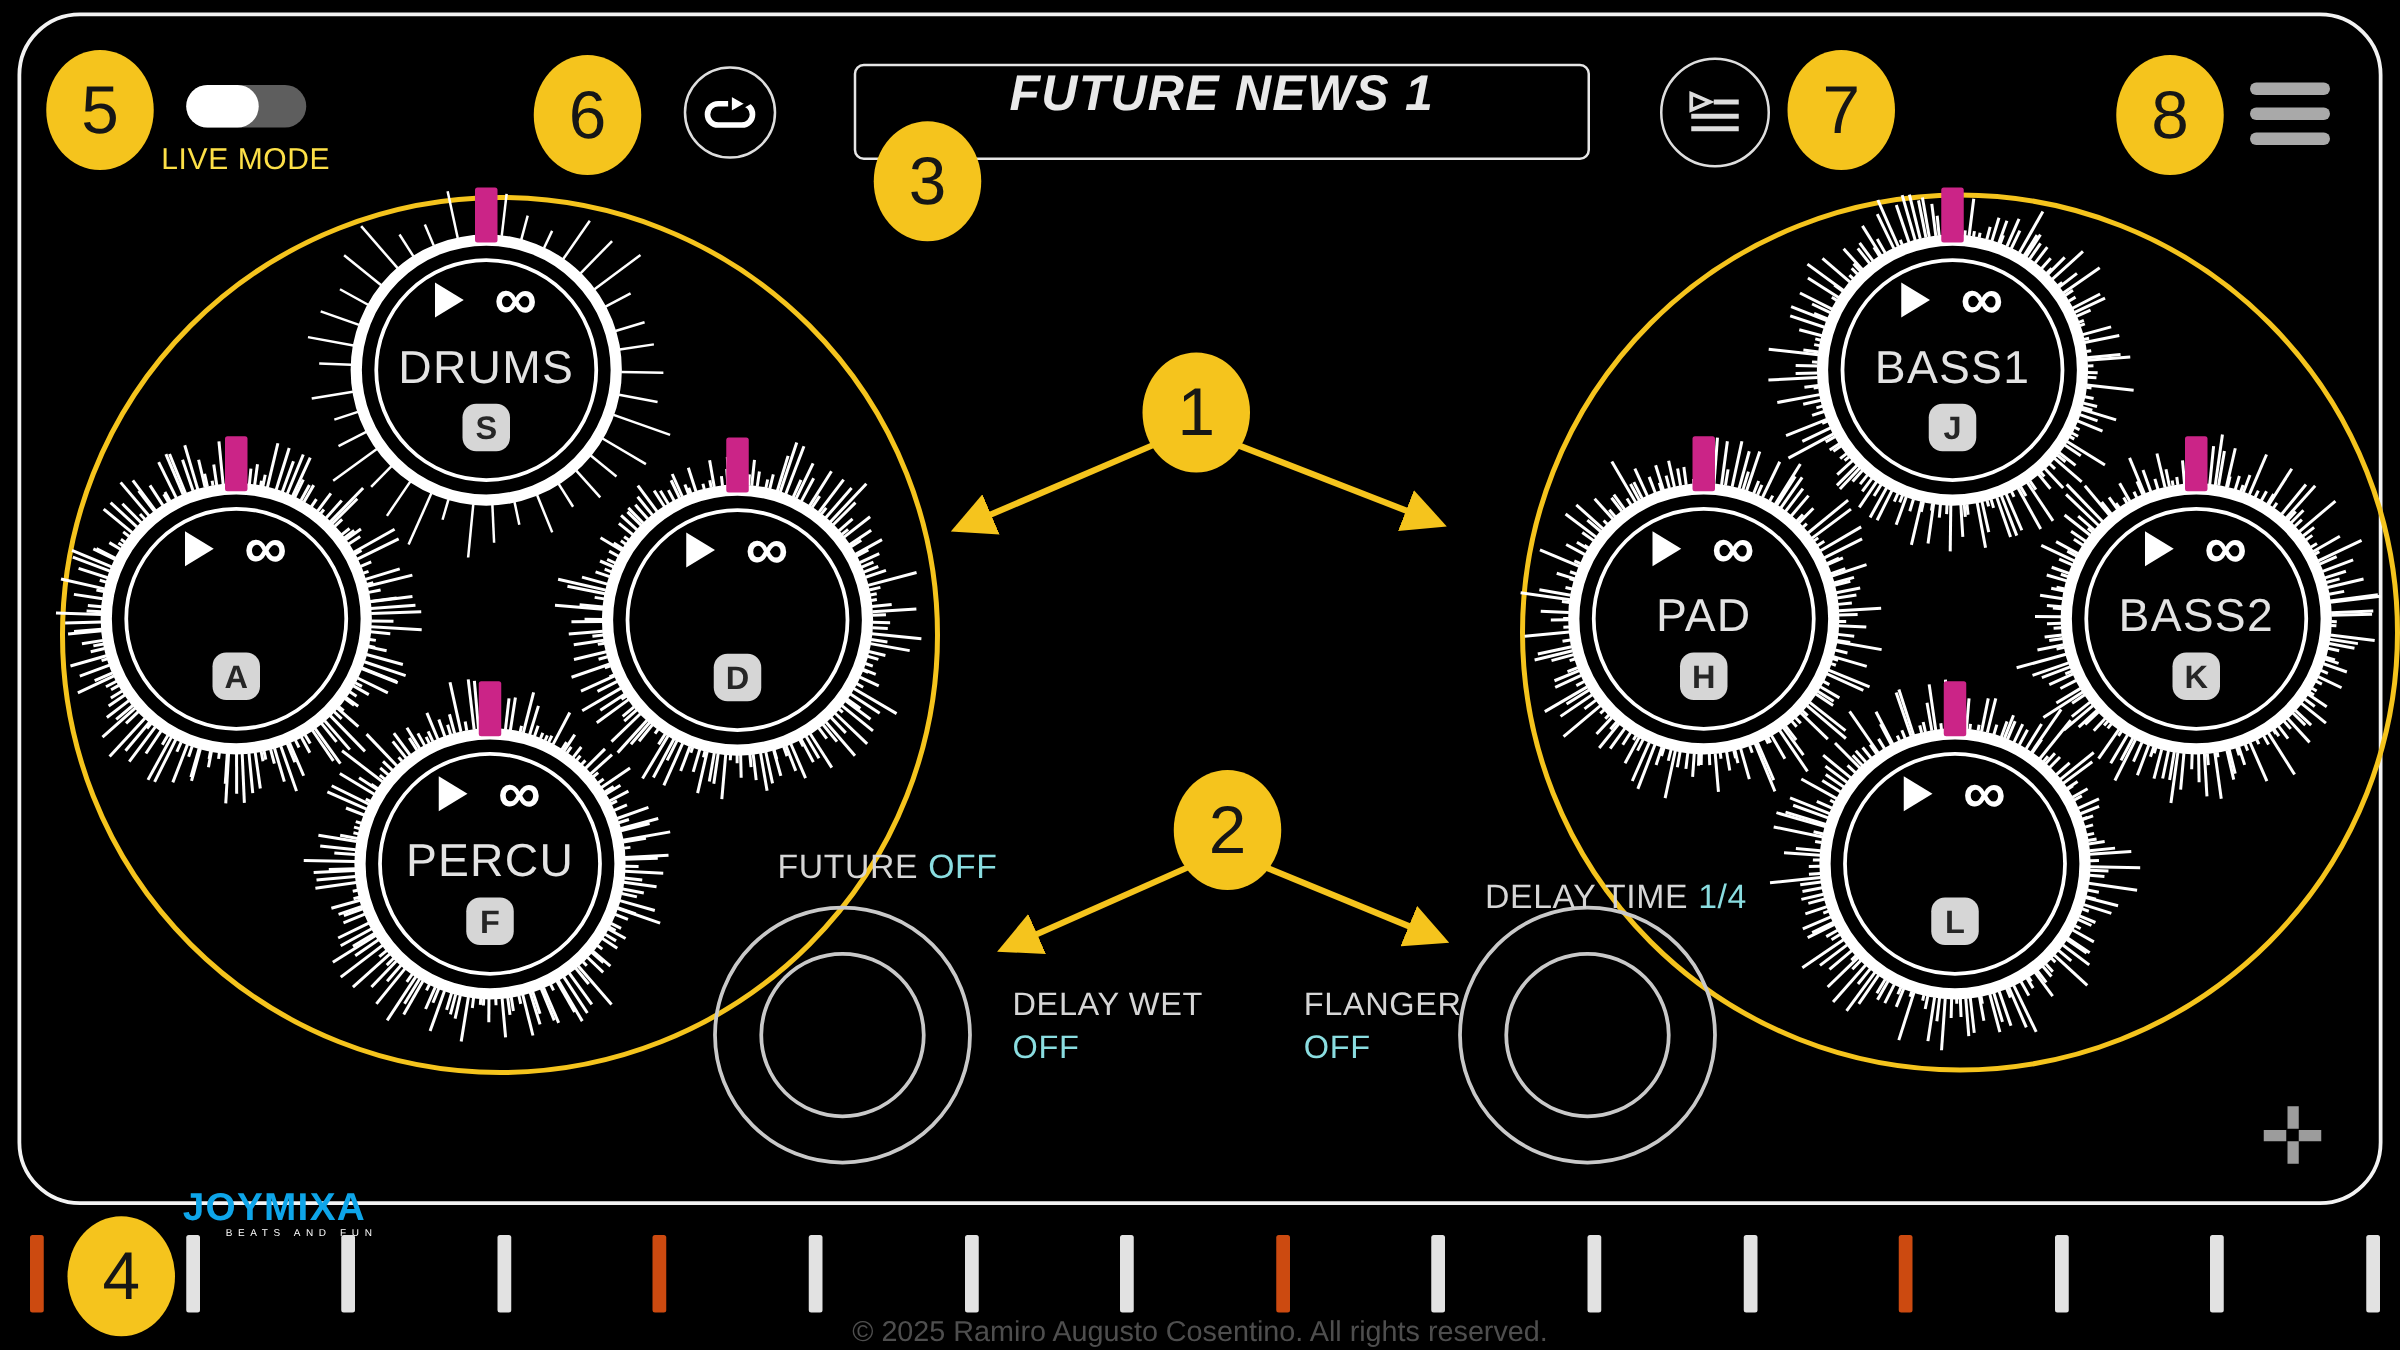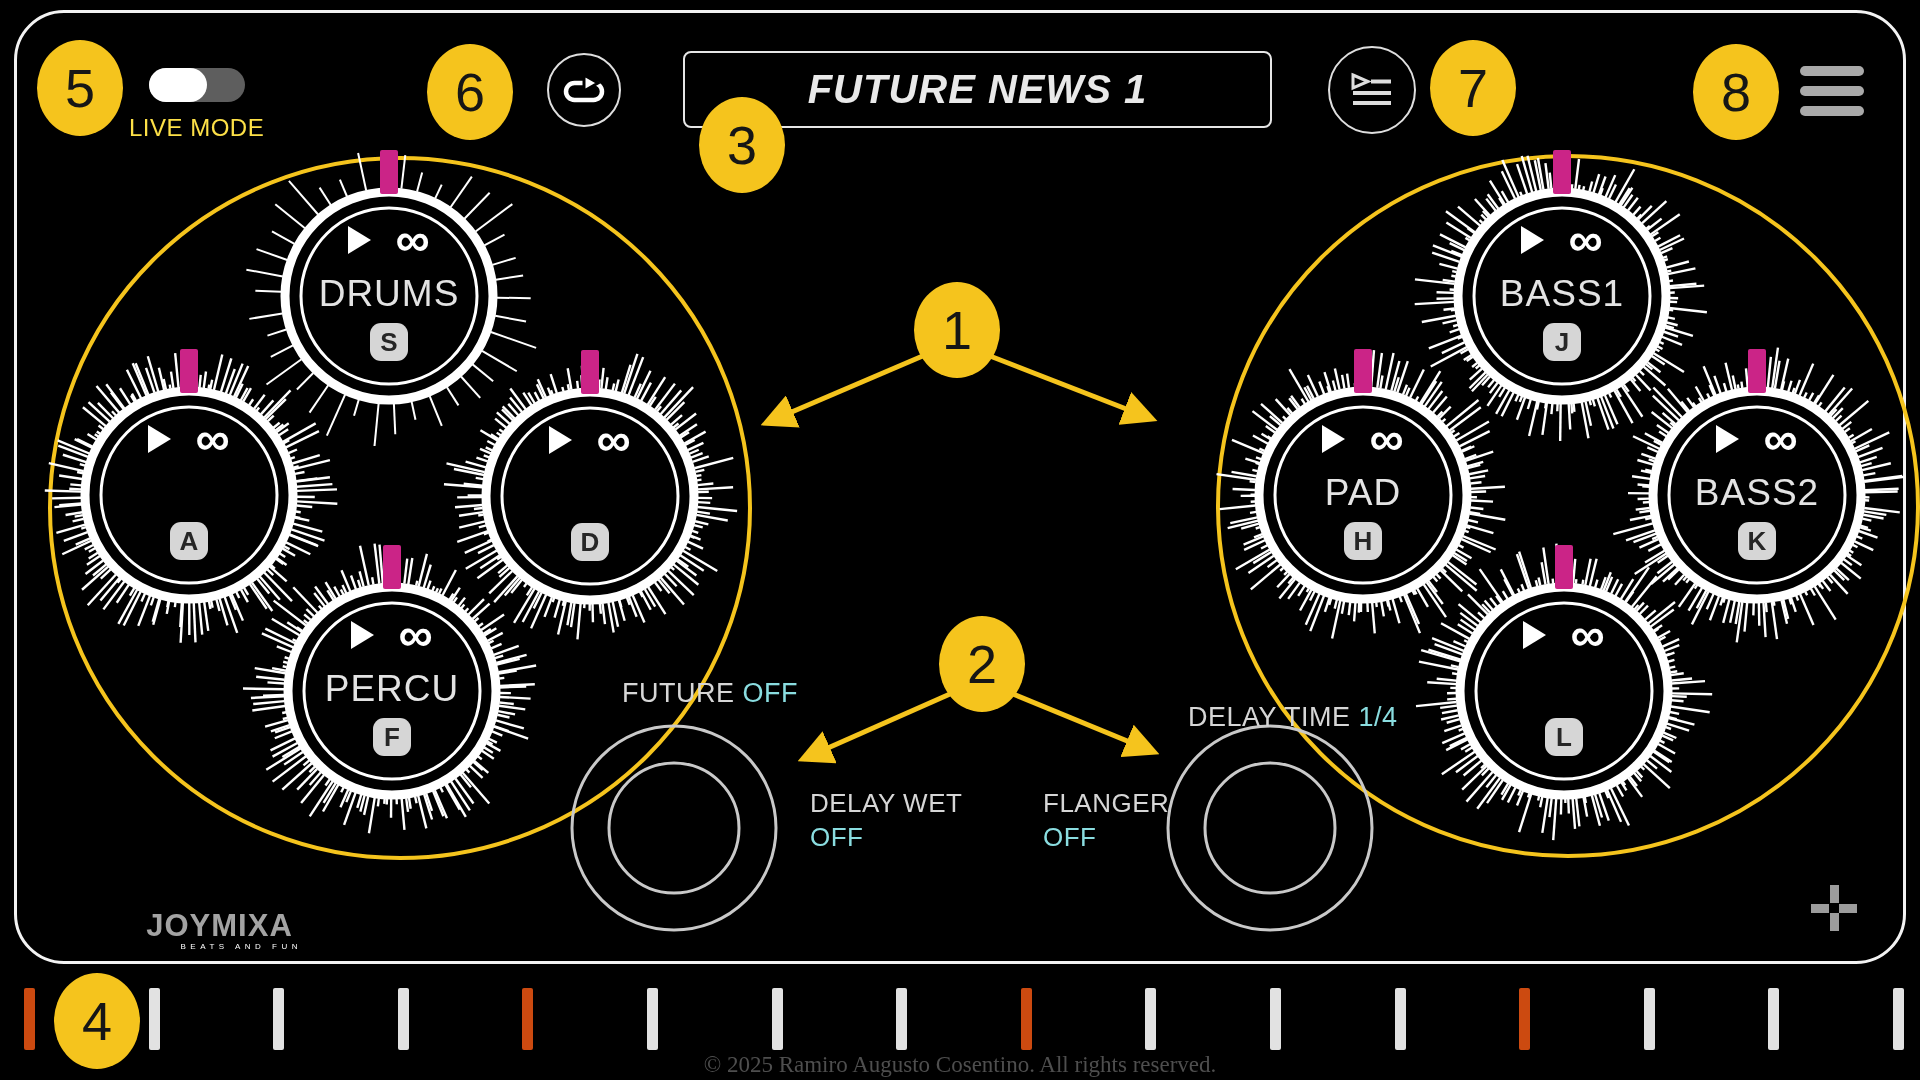--- a/index.html
+++ b/index.html
@@ -11,21 +11,21 @@
   .frame{left:14px;top:10px;width:1886px;height:948px;border:3px solid #f3f3f3;border-radius:50px;}
 
   
   .toggle{left:149px;top:68px;width:96px;height:34px;border-radius:17px;background:#5e5e5e;cursor:pointer;}
   .toggle .thumb{position:absolute;left:0;top:0;width:58px;height:34px;border-radius:17px;background:#ffffff;}
   .livemode{left:129px;top:114px;width:140px;font-size:24px;letter-spacing:.5px;color:#fde047;}
   .circlebtn{border:2.5px solid #dedede;border-radius:50%;display:flex;align-items:center;justify-content:center;background:#000;cursor:pointer;}
   .loopbtn{left:547px;top:53px;width:70px;height:70px;}
   .playlistbtn{left:1328px;top:46px;width:84px;height:84px;}
   .titlebox{left:683px;top:51px;width:585px;height:73px;border:2px solid #e6e6e6;border-radius:8px;
-            display:flex;align-items:center;justify-content:center;}
+            display:flex;justify-content:center;}
   .titlebox span{font-size:40px;font-weight:bold;font-style:italic;letter-spacing:1px;color:#e9e9e9;}
   .menubtn{left:1800px;top:66px;width:64px;height:50px;display:flex;flex-direction:column;justify-content:space-between;cursor:pointer;}
   .menubtn i{display:block;height:10px;border-radius:5px;background:#a9a9a9;}
 
   
   .deck{width:696px;height:696px;border:4px solid var(--gold,#f5c41d);border-radius:50%;}
   .deck.left{left:48px;top:156px;}
   .deck.right{left:1216px;top:154px;}
 
   
@@ -46,27 +46,27 @@
   .fxlabel2 .val{color:var(--cyan,#8adde0);}
 
   
   .callout{width:86px;height:96px;border-radius:50%;background:var(--gold,#f5c41d);
            display:flex;align-items:center;justify-content:center;
            font-size:54px;color:#161616;font-weight:500;}
   .overlay{pointer-events:none;}
 
   
   .logo{left:137px;top:910px;width:165px;text-align:center;cursor:pointer;}
-  .logo .lname{font-size:31px;font-weight:800;color:#a3a3a3;letter-spacing:1px;line-height:32px;}
+  .logo .lname{font-size:31px;font-weight:800;color:#0ea5e9;letter-spacing:1px;line-height:32px;margin-top:40px;}
   .logo .ltag{font-size:8px;letter-spacing:4.5px;color:#fff;text-align:right;margin-top:0px;}
   .crossbtn{left:1808px;top:882px;width:52px;height:52px;cursor:pointer;}
   .timeline{left:0;top:988px;width:1920px;height:64px;}
   .tick{position:absolute;top:0;width:11px;height:62px;border-radius:2px;}
   .copyright{left:0;top:1052px;width:1920px;text-align:center;
-             font-family:Liberation Serif, serif;font-size:23px;color:#4e4e4e;}
+             font-family:Liberation Sans, sans-serif;font-size:23px;color:#4e4e4e;}
 </style>
 </head>
 <body>
 
 <div id="app">
 
   <div class="abs frame"></div>
 
   <div class="abs toggle">
     <div class="thumb"></div>

